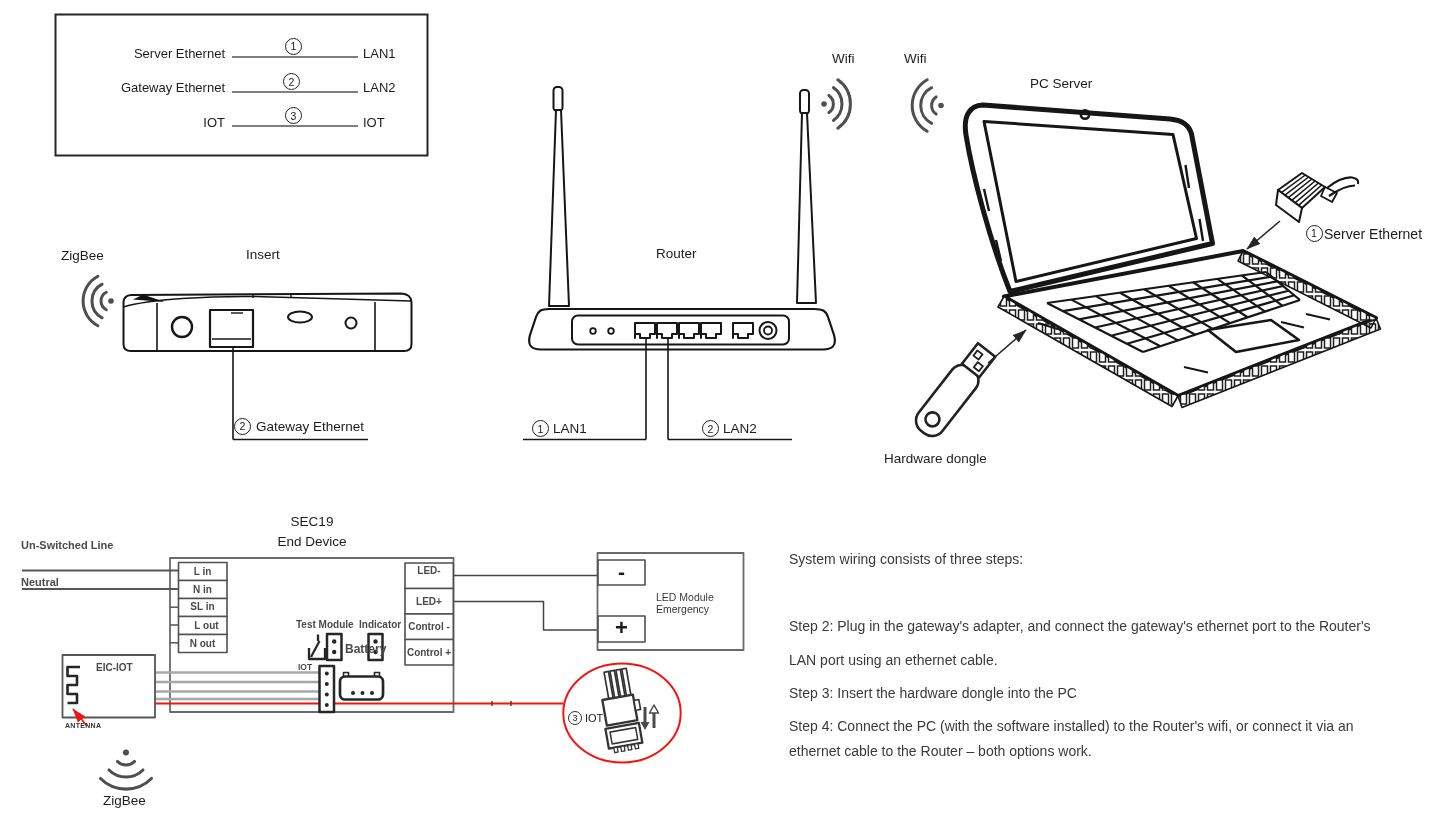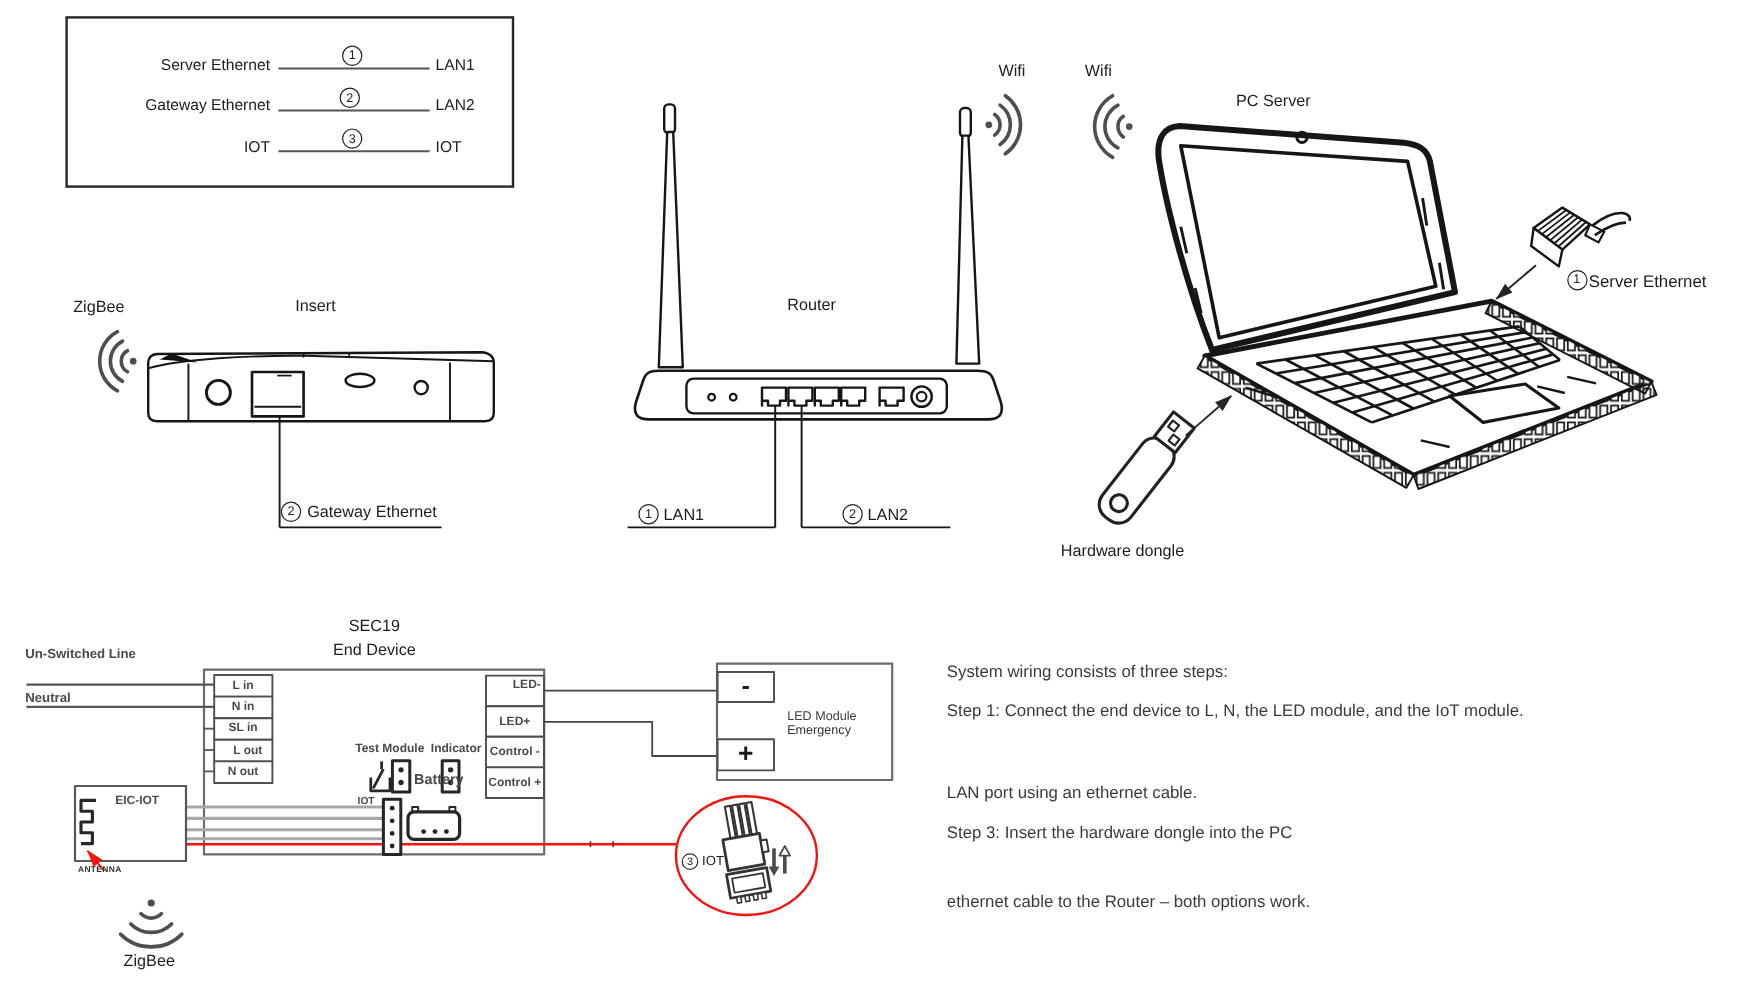--- a/index.html
+++ b/index.html
@@ -329,21 +329,21 @@
 
 <div class="abs bg" style="left:21px;top:539px;font-size:11px">Un-Switched Line</div>
 <div class="abs bg" style="left:21px;top:575.5px;font-size:11px">Neutral</div>
 
 <div class="term" style="left:178px;top:562.5px;width:49px;height:18px">L in</div>
 <div class="term" style="left:178px;top:580.5px;width:49px;height:18px">N in</div>
 <div class="term" style="left:178px;top:598.5px;width:49px;height:15px">SL in</div>
 <div class="term" style="left:178px;top:616.5px;width:57px;height:18px">L out</div>
 <div class="term" style="left:178px;top:634.5px;width:49px;height:18px">N out</div>
 
-<div class="term" style="left:415px;top:563px;width:48px;height:14px">LED-</div>
+<div class="term" style="left:405px;top:563px;width:48px;height:14px">LED-</div>
 <div class="term" style="left:405px;top:588.5px;width:48px;height:25.5px">LED+</div>
 <div class="term" style="left:405px;top:614px;width:48px;height:25.5px">Control -</div>
 <div class="term" style="left:405px;top:639.5px;width:48px;height:25.5px">Control +</div>
 
 <div class="abs bg" style="left:296px;top:619px;font-size:10px">Test Module</div>
 <div class="abs bg" style="left:359px;top:619px;font-size:10px">Indicator</div>
 <div class="abs bg" style="left:298px;top:662px;font-size:8.5px">IOT</div>
 <div class="abs bg" style="left:345px;top:642px;font-size:12px">Battery</div>
 <div class="abs bg" style="left:96px;top:661.5px;font-size:10px">EIC-IOT</div>
 <div class="abs" style="left:65px;top:721.5px;font-size:7px;font-weight:bold;color:#333;letter-spacing:.3px">ANTENNA</div>
@@ -351,18 +351,19 @@
 
 <div class="sign" style="left:598px;top:559px;width:47px;height:25px;font-size:21px">-</div>
 <div class="sign" style="left:598px;top:615px;width:47px;height:26px;font-size:22px">+</div>
 <div class="abs" style="left:656px;top:591px;font-size:10.5px;font-weight:normal;color:#3d3d3d">LED Module</div>
 <div class="abs" style="left:656px;top:602.5px;font-size:10.5px;color:#333">Emergency</div>
 
 <div class="circ sm" style="left:568px;top:711px">3</div>
 <div class="abs" style="left:585px;top:712px;font-size:11px;color:#222">IOT</div>
 
 <div class="ins" style="left:789px;top:551px">System wiring consists of three steps:</div>
-<div class="ins" style="left:789px;top:584px">Step 1: Connect the end device to L, N, the LED module, and the IoT module.</div>
+<div class="ins" style="left:789px;top:618px">Step 2: Plug in the gateway's adapter, and connect the gateway's ethernet port to the Router's</div>
 <div class="ins" style="left:789px;top:652px">LAN port using an ethernet cable.</div>
 <div class="ins" style="left:789px;top:685px">Step 3: Insert the hardware dongle into the PC</div>
+<div class="ins" style="left:789px;top:718px">Step 4: Connect the PC (with the software installed) to the Router's wifi, or connect it via an</div>
 <div class="ins" style="left:789px;top:743px">ethernet cable to the Router – both options work.</div>
 
 </div>
 
 </body></html>

